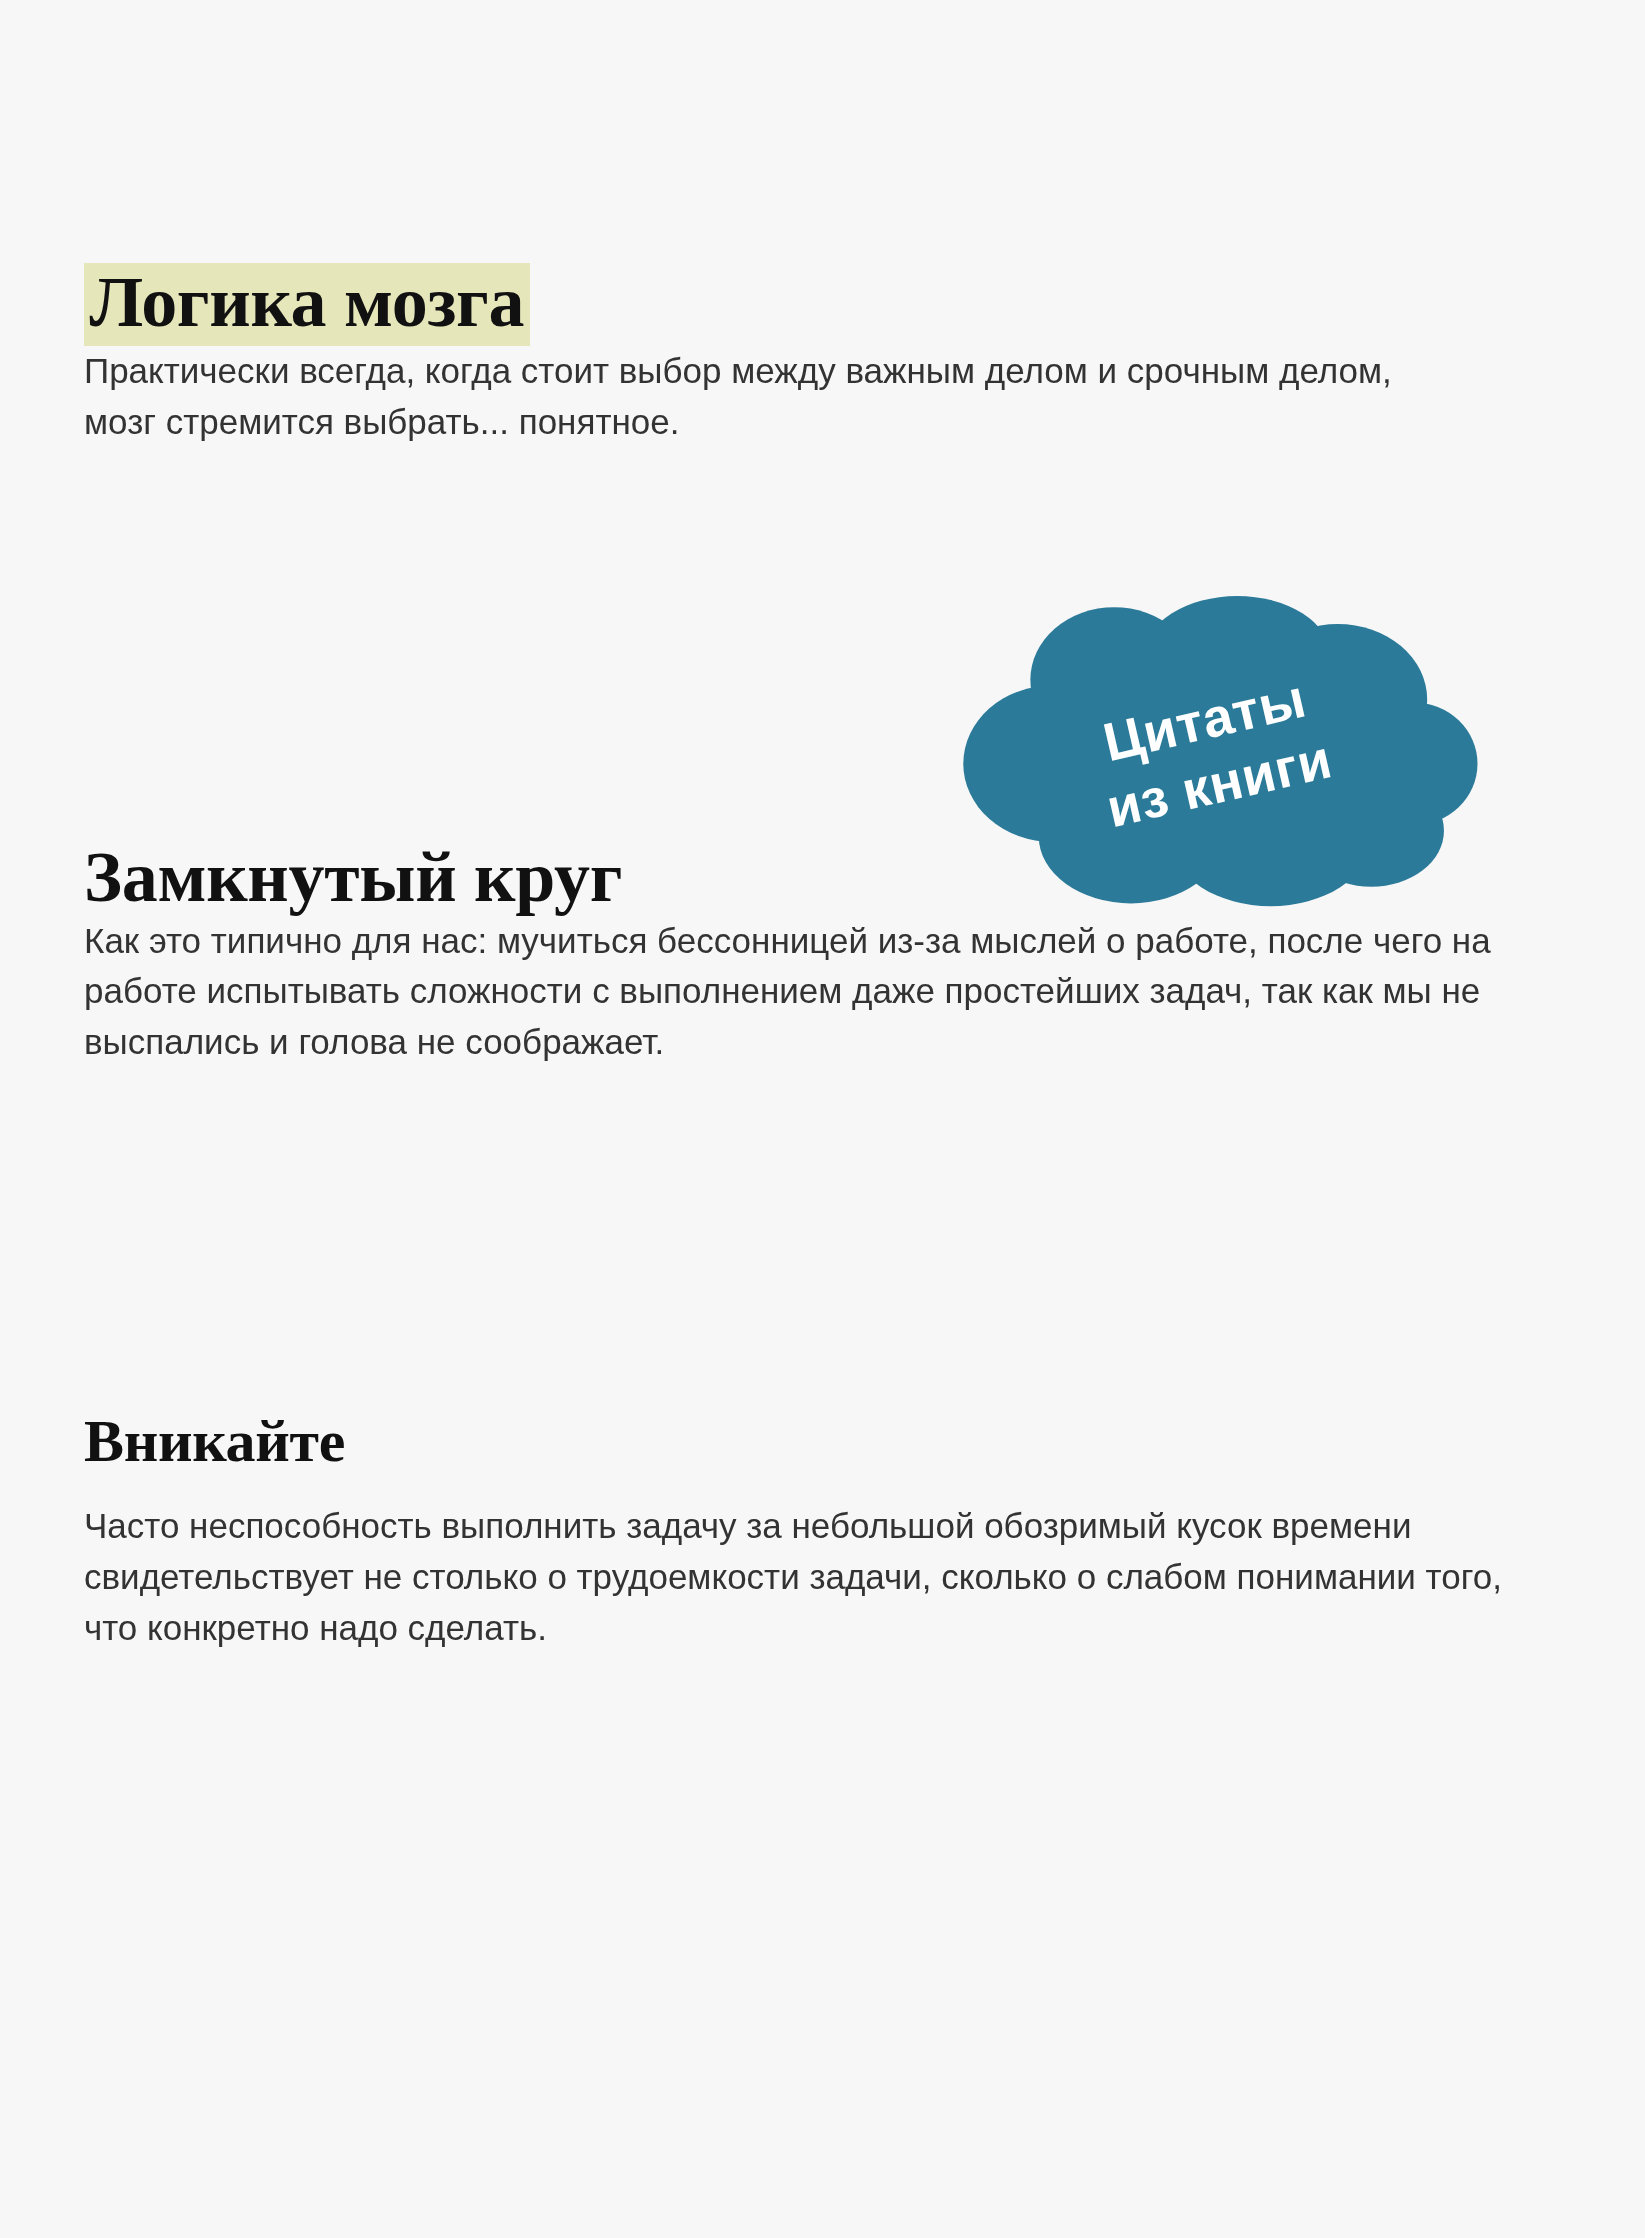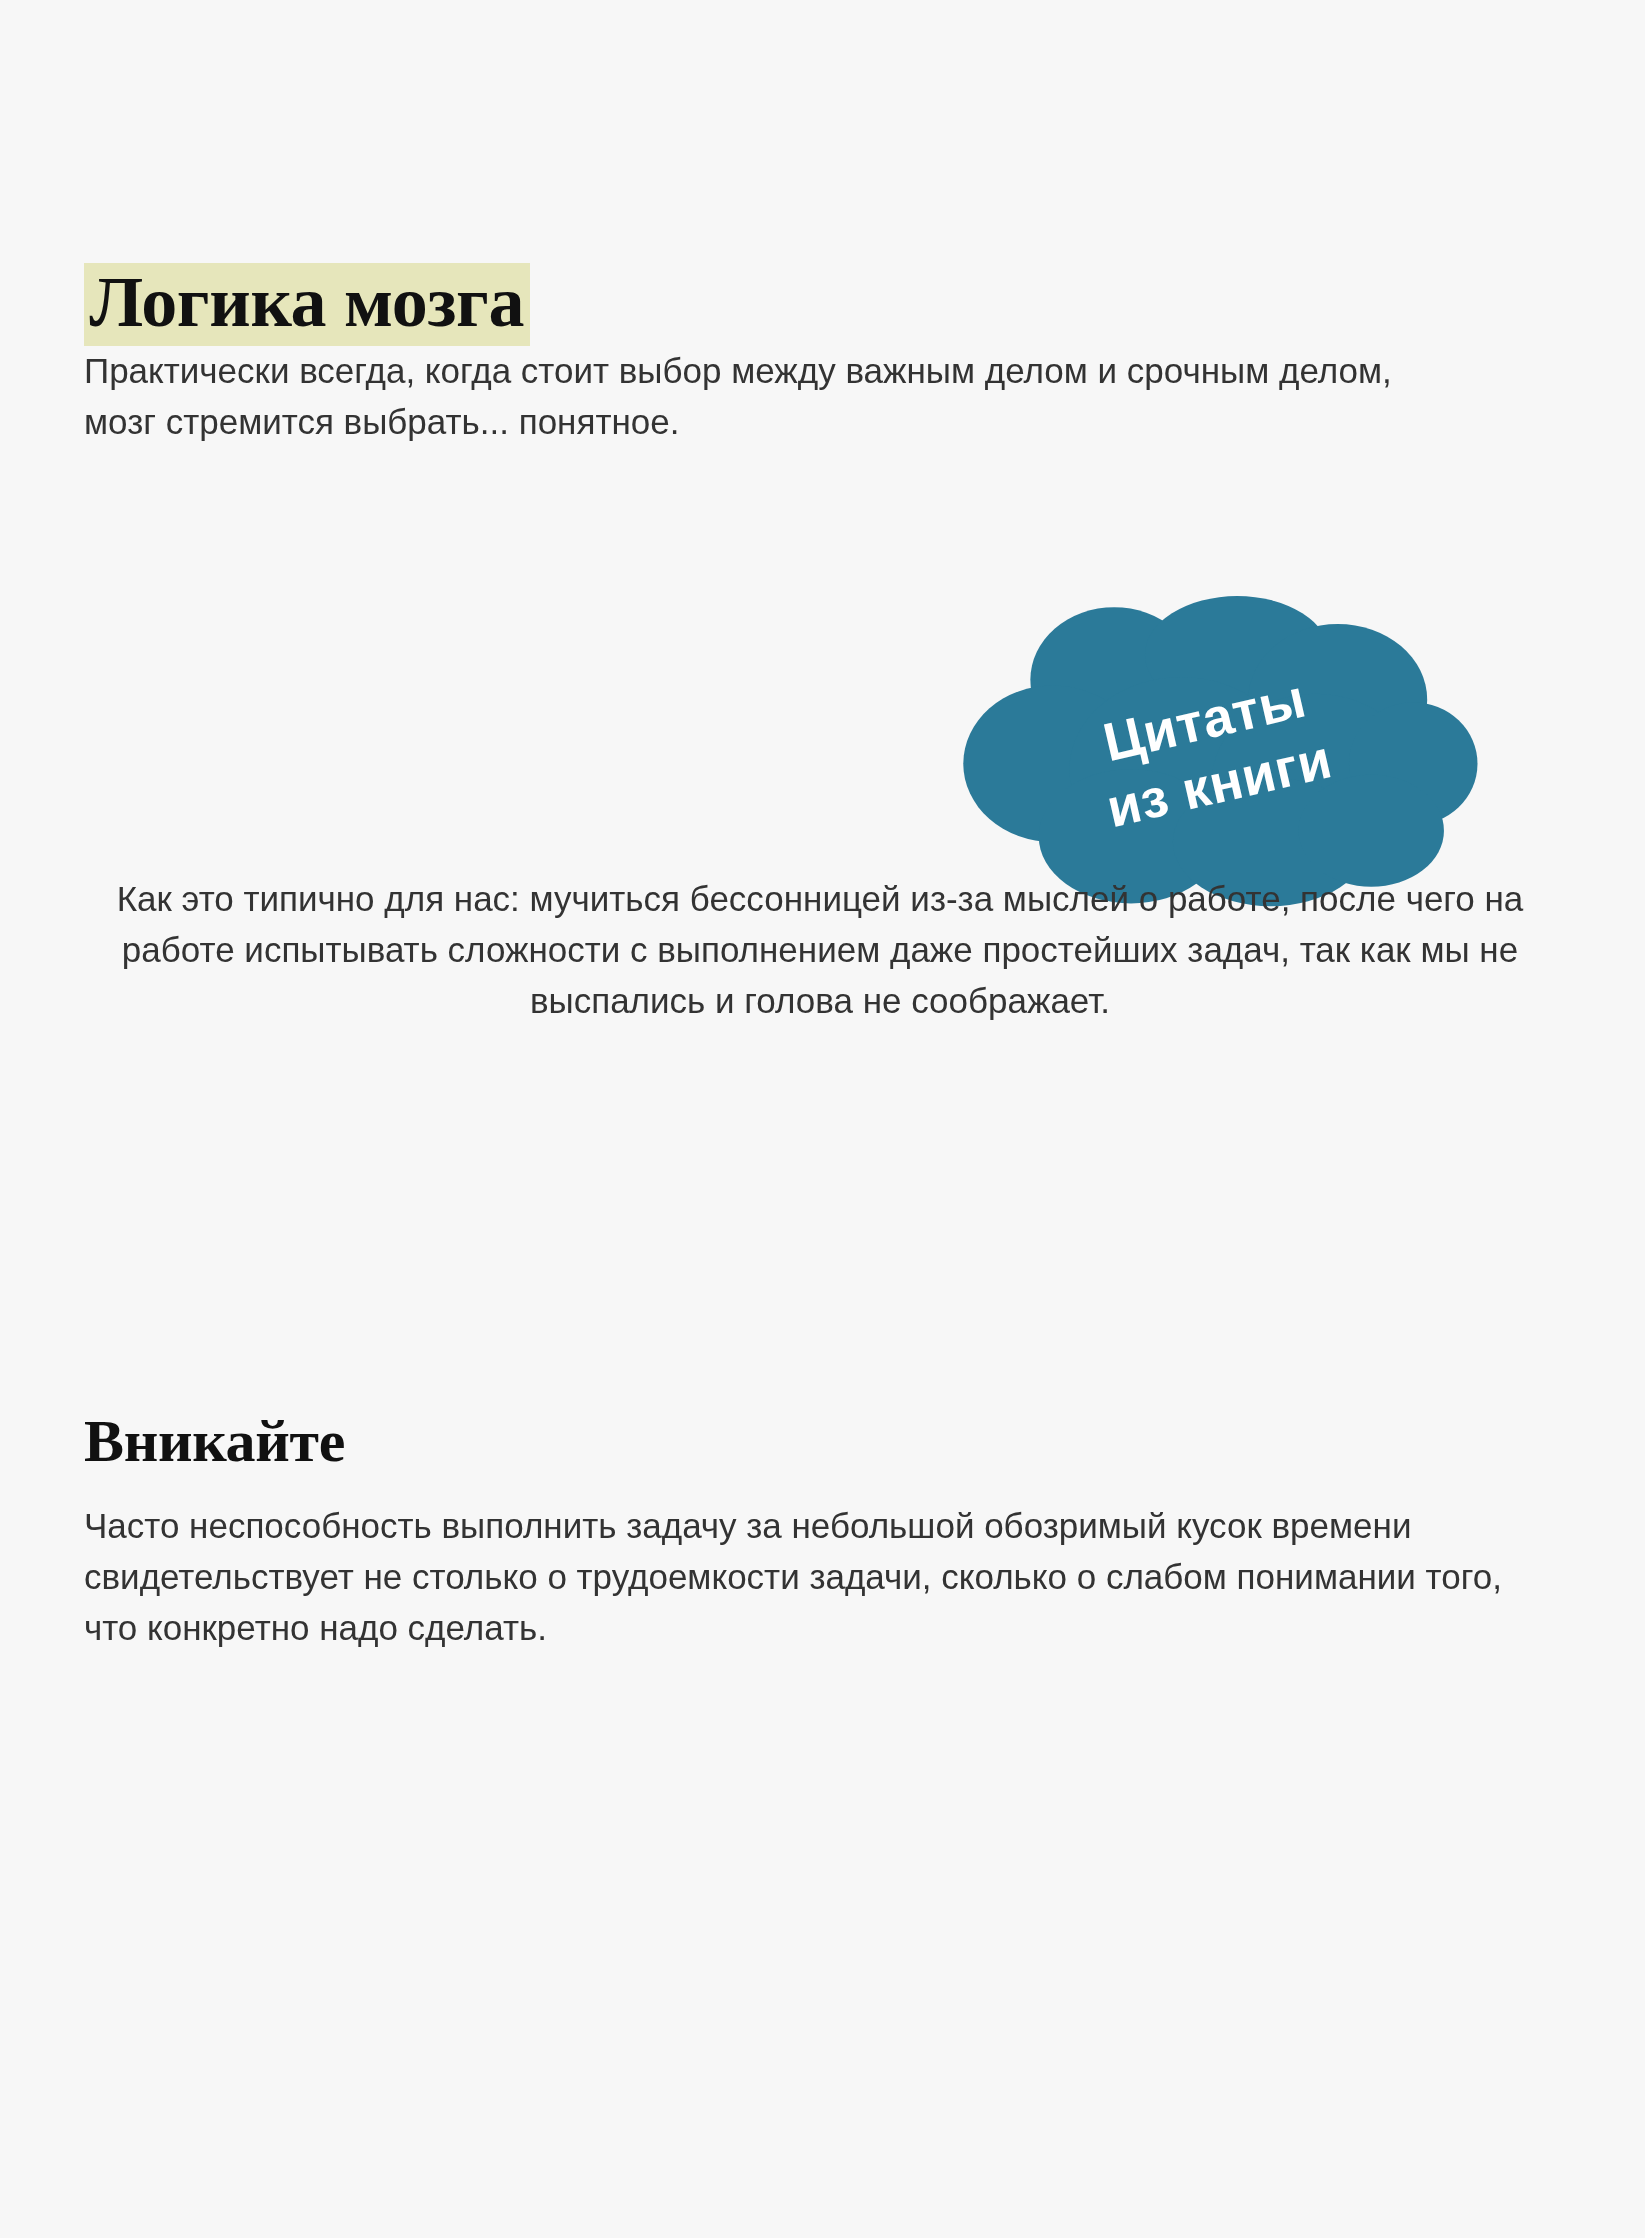--- a/index.html
+++ b/index.html
@@ -70,23 +70,21 @@
   #sec-vicious-circle {
     left: 84px;
     top: 840px;
     width: 1511px;
   }
   #sec-vicious-circle .heading {
     font-size: 72px;
   }
   #sec-vicious-circle .body-text {
     font-size: 35px;
-    margin-top: 34px;
     width: 1472px;
-    text-align: center;
   }
 
   
   #sec-dig-in {
     left: 84px;
     top: 1410px;
     width: 1511px;
   }
   #sec-dig-in .heading {
     font-size: 60px;
@@ -165,20 +163,21 @@
         <ellipse cx="760" cy="420" rx="130" ry="100"></ellipse>
       </g>
     </svg>
     <div class="cloud-label">
       <span class="line1">Цитаты</span>
       <span class="line2">из книги</span>
     </div>
   </div>
 
   <div class="section" id="sec-vicious-circle">
+    <h1 class="heading">Замкнутый круг</h1>
     <p class="body-text">Как это типично для нас: мучиться бессонницей из-за мыслей о работе, после чего на работе испытывать сложности с выполнением даже простейших задач, так как мы не выспались и голова не соображает.</p>
   </div>
 
   <div class="section" id="sec-dig-in">
     <h1 class="heading">Вникайте</h1>
     <p class="body-text">Часто неспособность выполнить задачу за небольшой обозримый кусок времени свидетельствует не столько о трудоемкости задачи, сколько о слабом понимании того, что конкретно надо сделать.</p>
   </div>
 
 </div>
 

